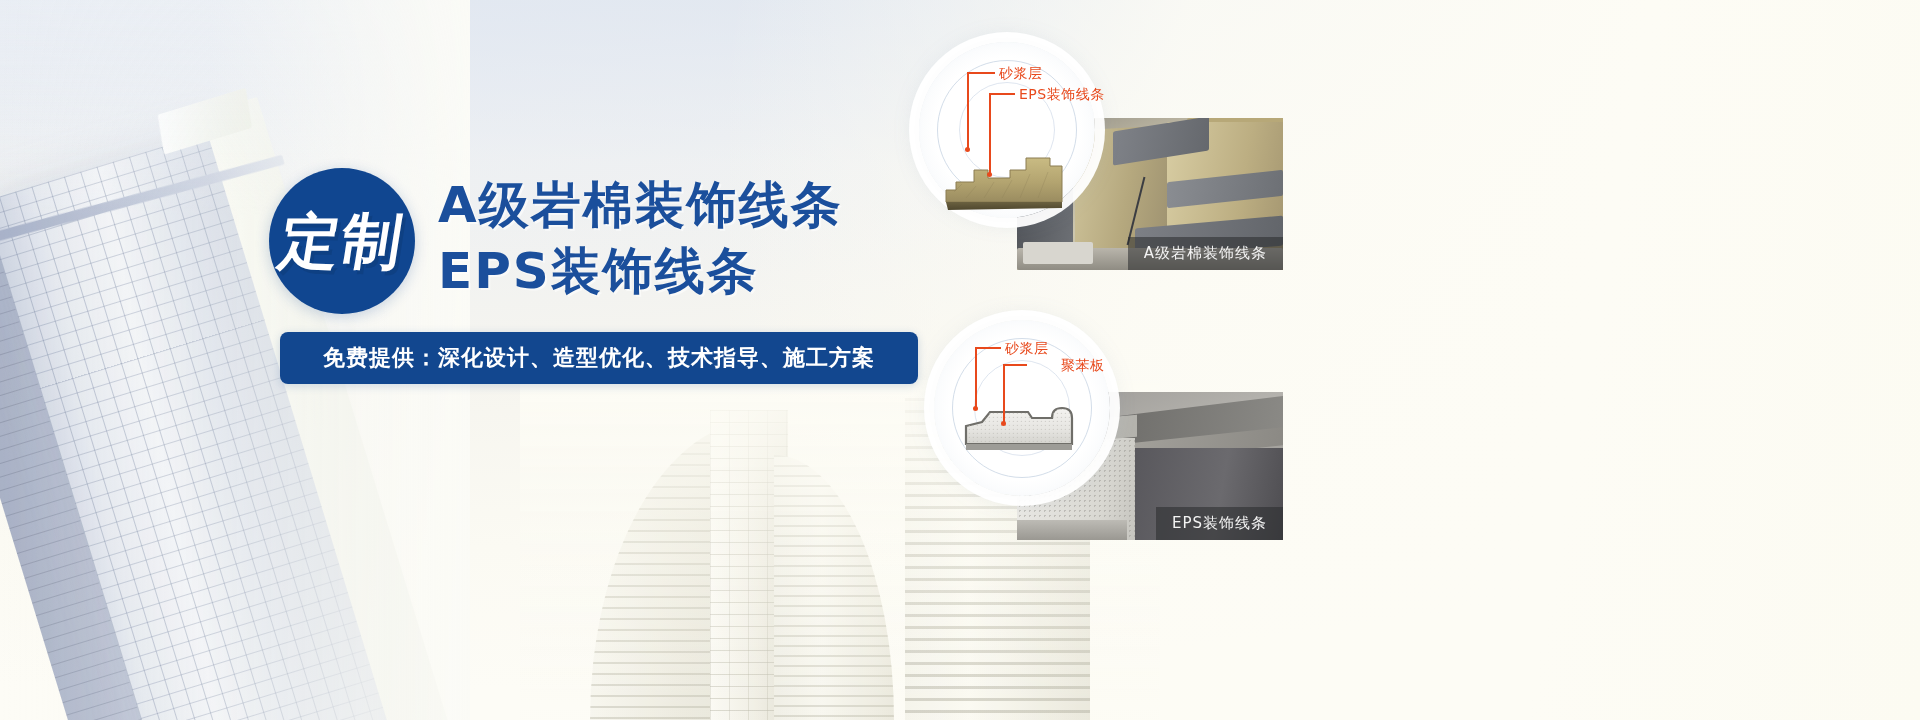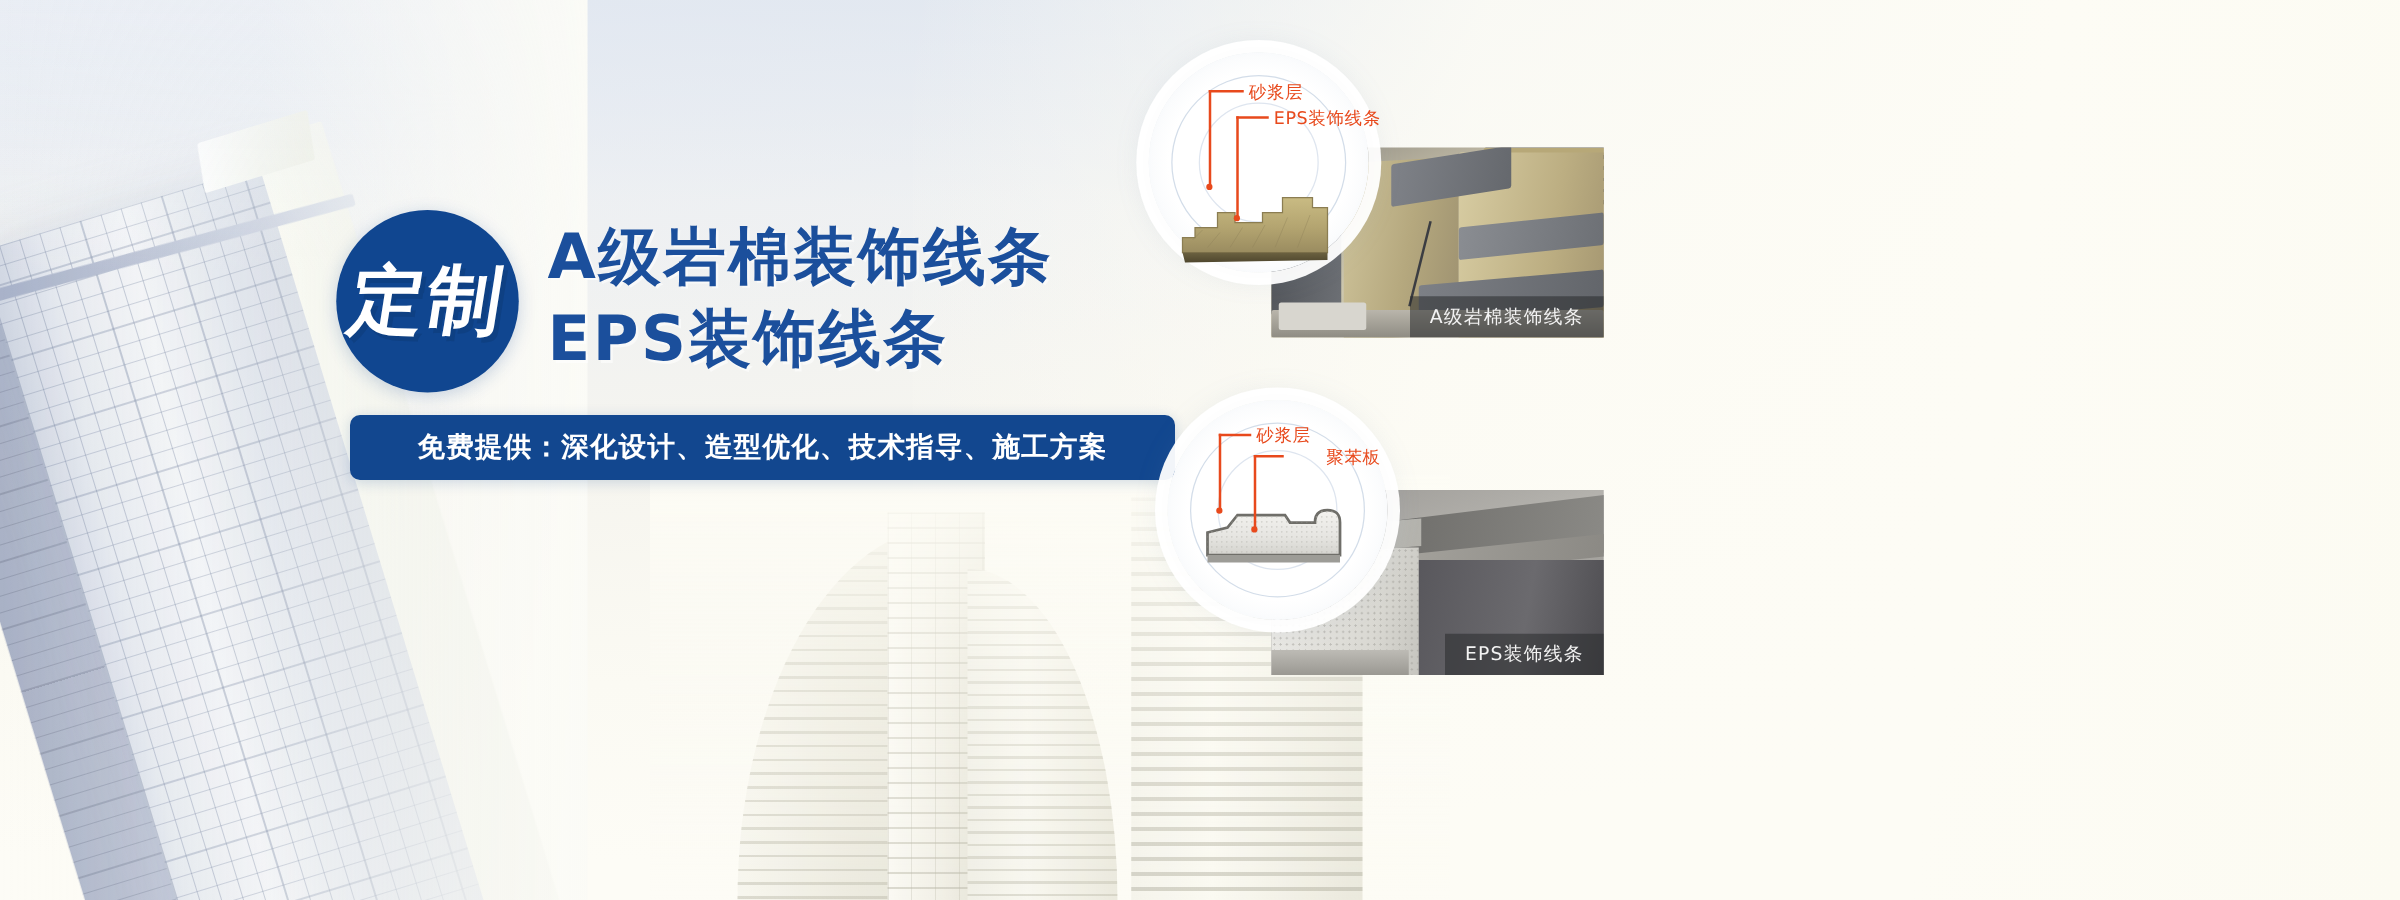--- a/index.html
+++ b/index.html
@@ -146,21 +146,21 @@
     color:#1b4f9c;font-size:50px;font-weight:700;line-height:1.32;
     letter-spacing:2px;white-space:nowrap;
     text-shadow:2px 2px 0 rgba(255,255,255,.55);
   }
 
   
   .subbar{
     position:absolute;left:280px;top:332px;height:52px;
     background:#12478f;border-radius:8px;
     display:flex;align-items:center;justify-content:center;
-    padding:0 54px;box-shadow:0 2px 10px rgba(18,71,143,.18);
+    padding:0 43px;box-shadow:0 2px 10px rgba(18,71,143,.18);
   }
   .subbar-text{
     color:#ffffff;font-size:22px;font-weight:700;letter-spacing:1px;white-space:nowrap;
   }
 
   
   .photo{
     position:absolute;overflow:hidden;
   }
   .photo .cap{

